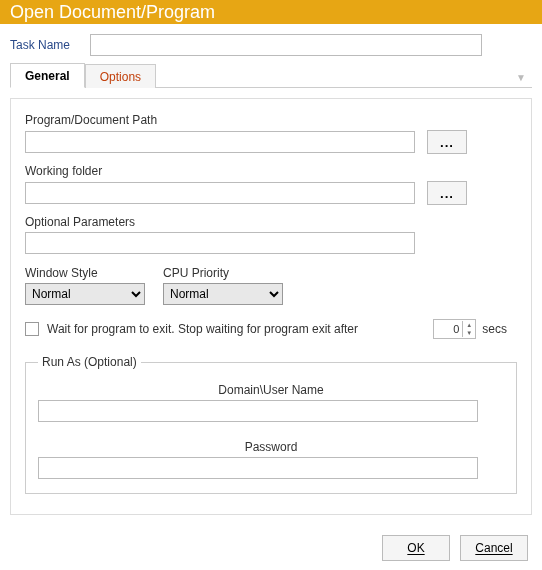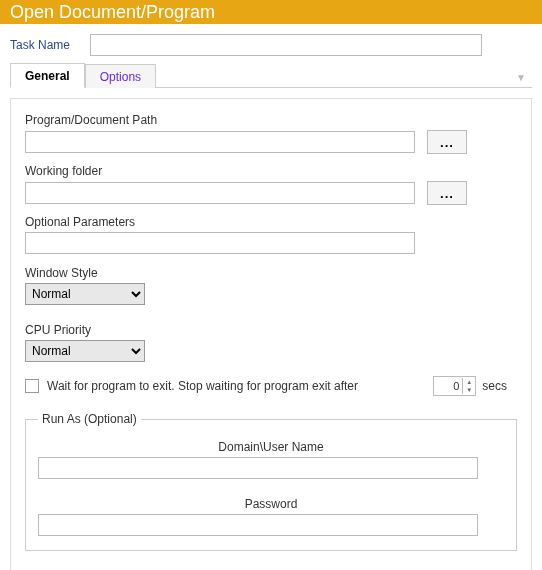--- a/index.html
+++ b/index.html
@@ -2,30 +2,30 @@
 <html><head>
 <meta charset="utf-8">
 <style>
 * { box-sizing: border-box; margin: 0; padding: 0; }
 body { font-family: "Segoe UI", Tahoma, sans-serif; font-size: 12px; color: #333; background: #fff; width: 542px; }
 .titlebar { background: #e7a614; color: #fff; padding: 4px 10px; font-size: 18px; height: 24px; line-height: 16px; }
 .task-row { display: flex; align-items: center; padding: 10px 10px 6px 10px; gap: 20px; }
 .task-label { color: #2a4a8a; font-size: 12px; }
 .task-input { flex: 1; height: 22px; border: 1px solid #bbb; padding: 2px 4px; font-size: 12px; margin-right: 50px; }
 .tabstrip { display: flex; align-items: flex-end; border-bottom: 1px solid #ccc; margin: 0 10px; position: relative; }
-.tab { padding: 5px 14px 4px 14px; border: 1px solid #ccc; border-bottom: none; background: #f5f5f5; color: #6d28d9; font-size: 12px; cursor: pointer; position: relative; top: 1px; }
+.tab { padding: 5px 14px 4px 14px; border: 1px solid #ccc; border-bottom: none; background: #f5f5f5; color: #c2410c; font-size: 12px; cursor: pointer; position: relative; top: 1px; }
 .tab.active { background: #fff; color: #000; font-weight: bold; border-bottom: 1px solid #fff; }
 .tab-chevron { margin-left: auto; color: #bbb; font-size: 10px; padding: 4px 6px; }
 .panel { margin: 10px; border: 1px solid #ddd; padding: 14px 14px 20px 14px; }
 .field-label { font-size: 12px; color: #333; margin-bottom: 3px; display: block; }
 .row-with-btn { display: flex; align-items: center; gap: 12px; margin-bottom: 10px; }
 .text-input { height: 22px; border: 1px solid #bbb; padding: 2px 4px; font-size: 12px; width: 100%; background: #fff; }
 .browse-btn { width: 40px; height: 24px; border: 1px solid #bbb; background: #f5f5f5; cursor: pointer; font-weight: bold; letter-spacing: 1px; }
 .short-input { width: 390px; }
-.dual-row { display: flex; gap: 18px; margin-top: 12px; margin-bottom: 14px; flex-direction: column; }
+.dual-row { display: flex; gap: 18px; margin-top: 12px; margin-bottom: 14px; }
 .dual-col { display: flex; flex-direction: column; }
 .select { height: 22px; border: 1px solid #999; background: #e8e8e8; font-size: 12px; padding: 1px 2px; width: 120px; }
 .wait-row { display: flex; align-items: center; gap: 8px; margin-bottom: 16px; }
 .checkbox { width: 14px; height: 14px; border: 1px solid #999; background: #fff; }
 .spinner-wrap { display: flex; align-items: center; gap: 6px; margin-left: auto; margin-right: 10px; }
 .spinner { display: flex; align-items: center; border: 1px solid #bbb; height: 20px; }
 .spinner-val { width: 28px; text-align: right; padding-right: 3px; font-size: 11px; }
 .spinner-arrows { display: flex; flex-direction: column; border-left: 1px solid #bbb; }
 .spinner-arrows span { font-size: 6px; line-height: 8px; padding: 0 3px; color: #666; cursor: pointer; }
 .fieldset { border: 1px solid #ccc; padding: 10px 12px 14px 12px; }

